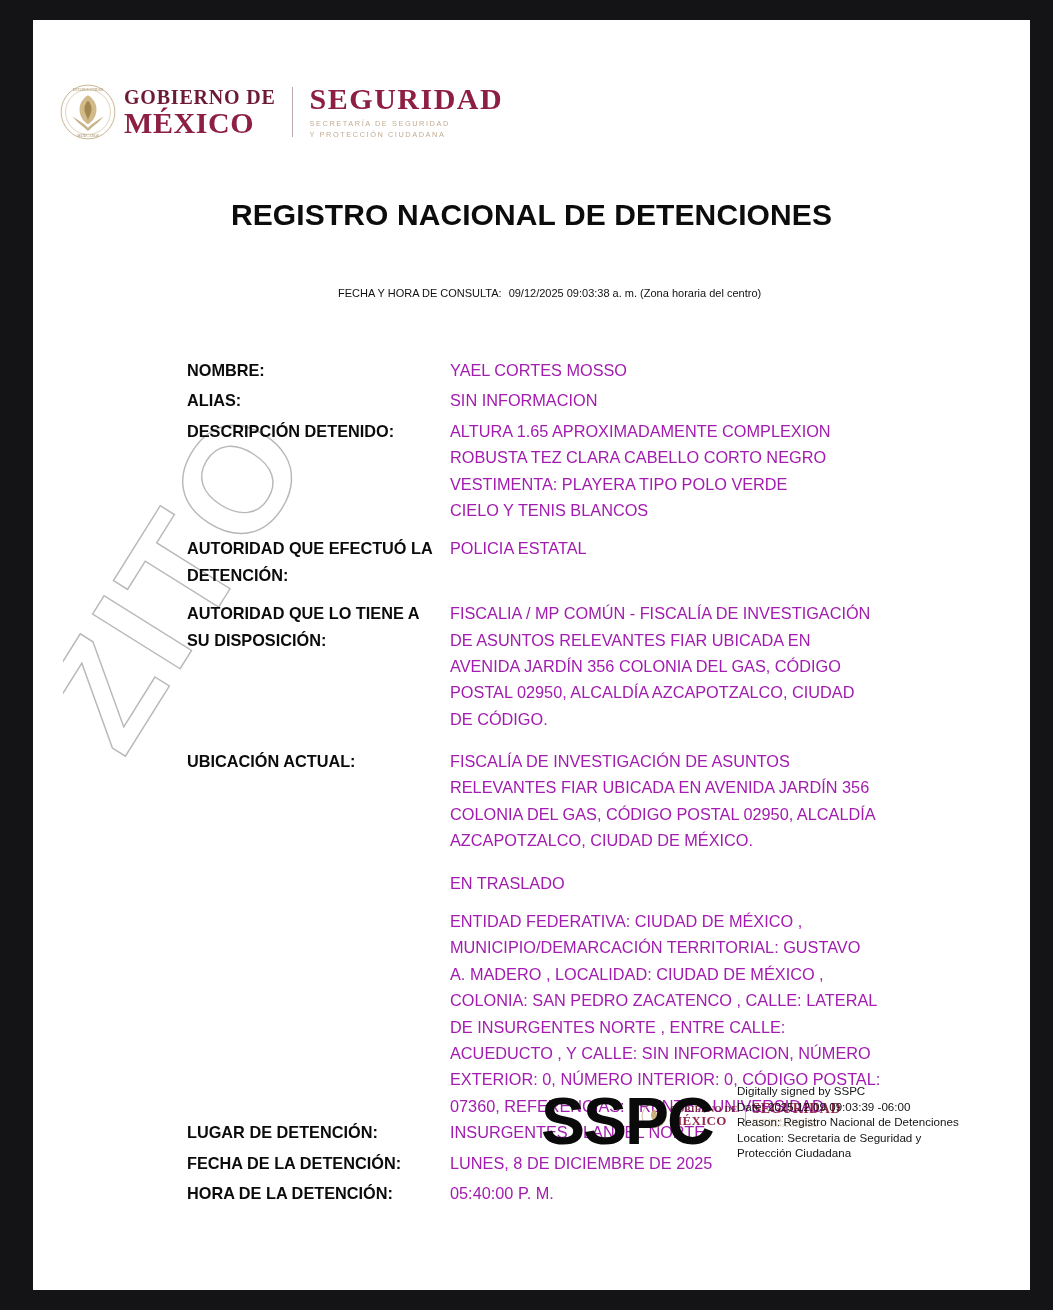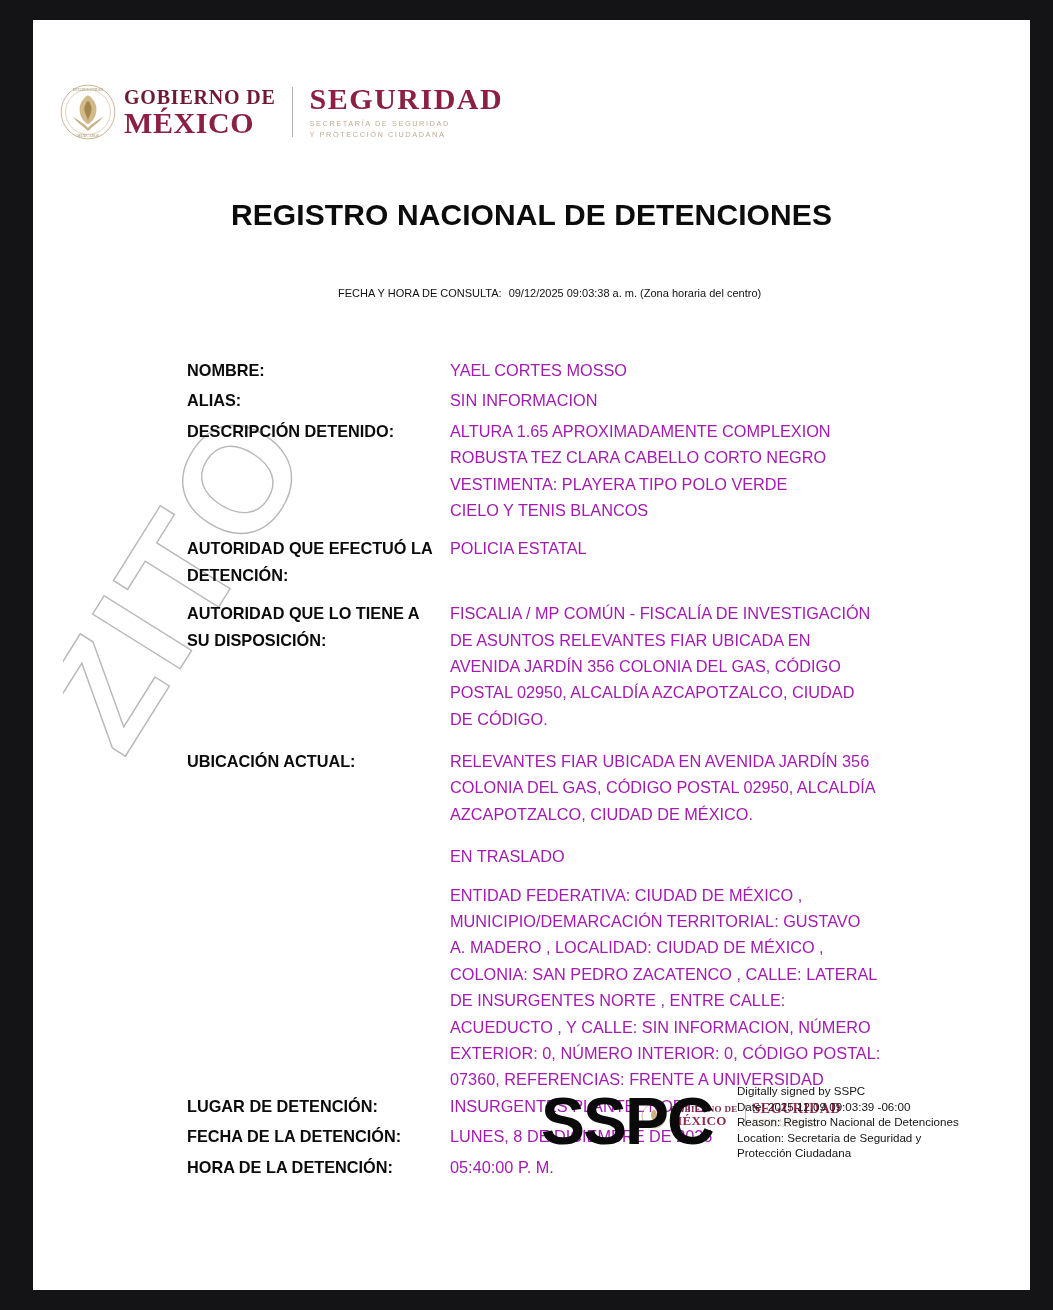--- a/index.html
+++ b/index.html
@@ -333,20 +333,21 @@
           <span class="vline">DE ASUNTOS RELEVANTES  FIAR UBICADA EN</span>
           <span class="vline">AVENIDA JARDÍN 356 COLONIA DEL GAS, CÓDIGO</span>
           <span class="vline">POSTAL 02950, ALCALDÍA AZCAPOTZALCO, CIUDAD</span>
           <span class="vline">DE CÓDIGO.</span>
         </div>
       </div>
 
       <div class="field-row row-gap-md">
         <div class="field-label">UBICACIÓN ACTUAL:</div>
         <div class="field-value">
+          <span class="vline">FISCALÍA DE INVESTIGACIÓN DE ASUNTOS</span>
           <span class="vline">RELEVANTES  FIAR UBICADA EN AVENIDA JARDÍN 356</span>
           <span class="vline">COLONIA DEL GAS, CÓDIGO POSTAL 02950, ALCALDÍA</span>
           <span class="vline">AZCAPOTZALCO, CIUDAD DE MÉXICO.</span>
           <span class="vgap"></span>
           <span class="vline">EN TRASLADO</span>
         </div>
       </div>
 
       <div class="field-row row-gap-sm">
         <div class="field-label">LUGAR DE DETENCIÓN:</div>

